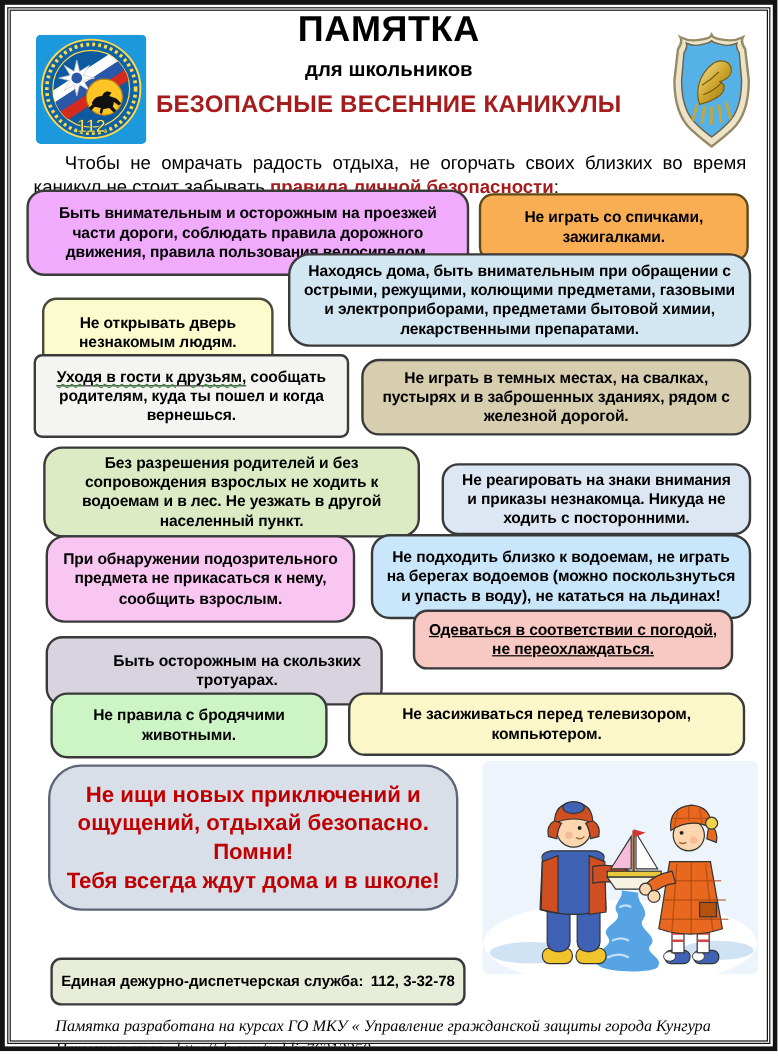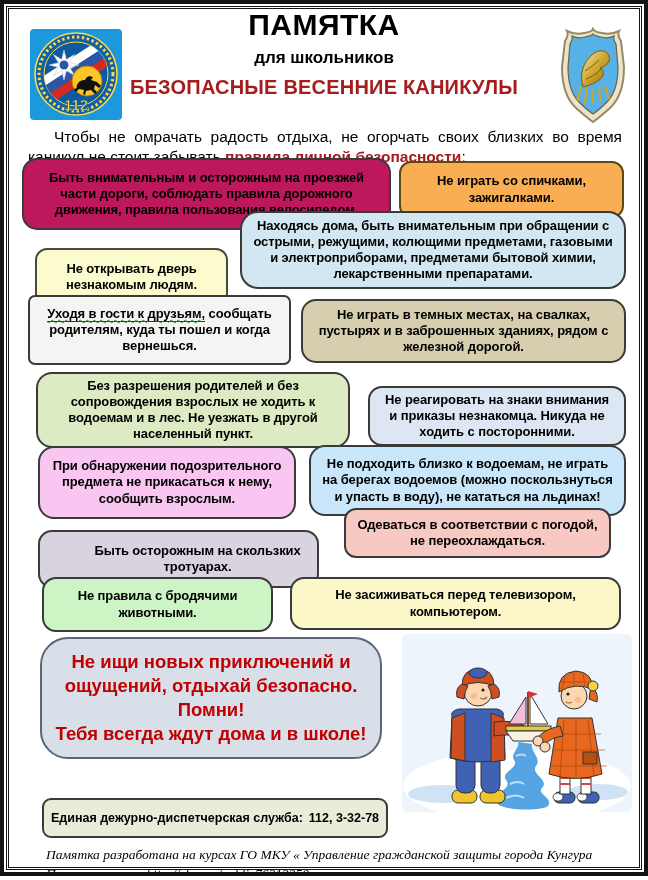--- a/index.html
+++ b/index.html
@@ -28,21 +28,21 @@
   .r1{left:395px;top:157px;width:225px;min-height:57px;border-radius:12px;}
   .r2{left:31px;top:244px;width:193px;min-height:58px;border-radius:12px;}
   .r3{left:236px;top:207px;width:386px;min-height:78px;border-radius:18px;}
   .r4{left:24px;top:291px;width:263px;min-height:70px;border-radius:7px;}
   .r5{left:297px;top:295px;width:325px;min-height:64px;border-radius:15px;}
   .r6{left:32px;top:368px;width:314px;min-height:74px;border-radius:16px;}
   .r7{left:364px;top:382px;width:258px;min-height:58px;border-radius:14px;}
   .r8{left:34px;top:442px;width:258px;min-height:73px;border-radius:16px;}
   .r9{left:305px;top:441px;width:317px;min-height:71px;border-radius:16px;}
   .r10{left:34px;top:526px;width:281px;min-height:58px;border-radius:14px;}
-  .r11{left:340px;top:504px;width:267px;min-height:50px;border-radius:12px;}
+  .r11{left:340px;top:504px;width:267px;min-height:50px;border-radius:12px;text-decoration:underline;}
   .r12{left:38px;top:573px;width:231px;min-height:55px;border-radius:14px;}
   .r13{left:286px;top:573px;width:331px;min-height:53px;border-radius:14px;}
   .ul{border-bottom:1px solid #333;text-decoration:underline wavy #3f8f3f 1px;}
   .message{
     left:36px;top:633px;width:342px;min-height:122px;border:2px solid #5c6678;border-radius:28px;
     box-sizing:border-box;display:flex;flex-direction:column;align-items:center;justify-content:center;
     font-size:18.5px;font-weight:bold;line-height:1.3;text-align:center;padding:8px 8px;
   }
   .illus{left:398px;top:630px;width:230px;height:178px;}
   .phone{
@@ -95,21 +95,21 @@
           <stop offset="1" stop-color="#8a6a10"></stop>
       </linearGradient>
     </defs>
     <path d="M30,60 C26,48 30,35 40,27 C46,22 54,23 56,29 C58,35 53,39 47,41 C53,44 51,51 43,55 C38,58 33,59 30,60 Z" fill="url(#gold)" stroke="#7a5c0e" stroke-width="1"></path>
     <path d="M33,52 C38,50 44,47 48,42 M32,44 C37,41 42,37 46,33" stroke="#7a5c0e" stroke-width="1" fill="none"></path>
     <path d="M28,60 L24,74 M34,61 L32,76 M40,62 L40,77 M46,60 L48,75 M52,58 L56,72" stroke="#caa62c" stroke-width="2.2" fill="none"></path>
   </svg>
 
   <p class="abs intro"><span>Чтобы не омрачать радость отдыха, не огорчать своих близких во время каникул не стоит забывать </span><b style="color: rgb(166, 28, 28);">правила личной безопасности</b><span>:</span></p>
 
-  <div class="rule r0" style="background-color: #be185d; border-color: rgb(58, 58, 58);">
+  <div class="rule r0" style="background-color: #f0abfc; border-color: rgb(58, 58, 58);">
       <span>Быть внимательным и осторожным на проезжей части дороги, соблюдать правила дорожного движения, правила пользования велосипедом.</span>
     </div>
   <div class="rule r1" style="background-color: rgb(249, 174, 83); border-color: rgb(93, 74, 23);">
       <span>Не играть со спичками, зажигалками.</span>
     </div>
   <div class="rule r2" style="background-color: rgb(252, 251, 206); border-color: rgb(74, 74, 58);">
       <span>Не открывать дверь незнакомым людям.</span>
     </div>
   <div class="rule r3" style="background-color: rgb(211, 231, 243); border-color: rgb(58, 58, 58);">
       <span>Находясь дома, быть внимательным при обращении с острыми, режущими, колющими предметами, газовыми и электроприборами, предметами бытовой химии, лекарственными препаратами.</span>

